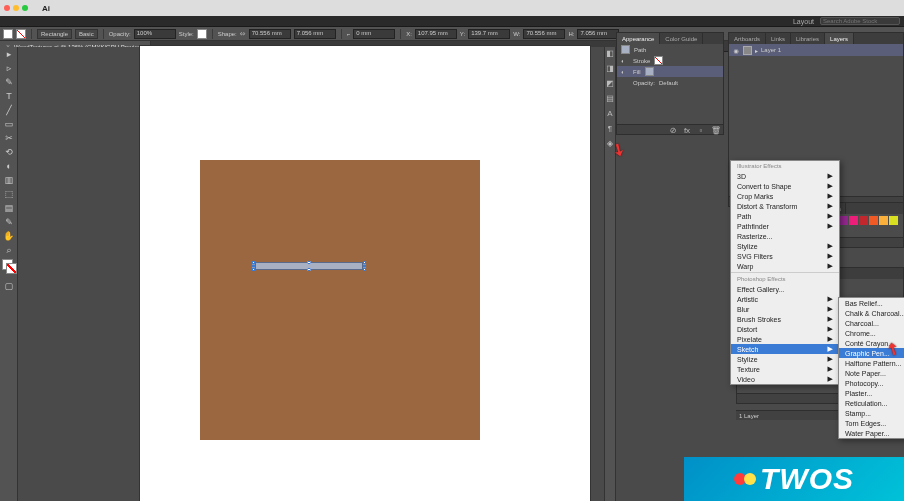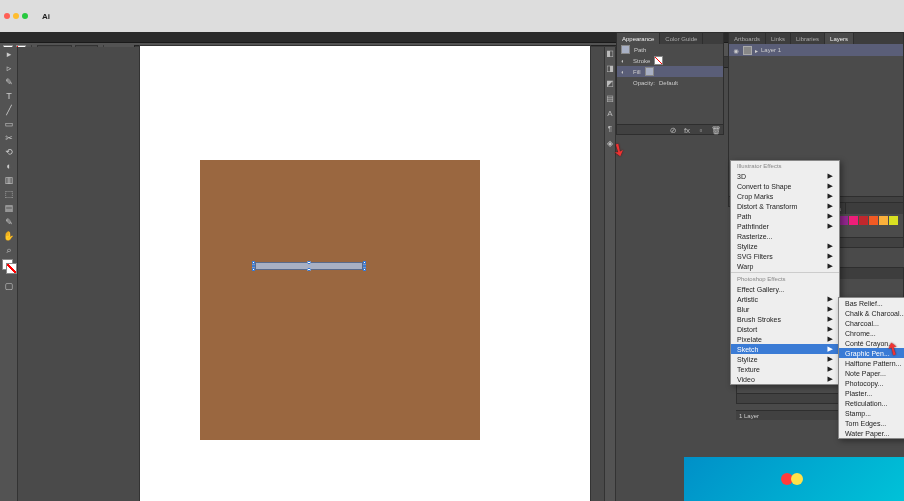--- a/index.html
+++ b/index.html
@@ -1,17 +1,17 @@
 <!DOCTYPE html>
 <html><head>
 <meta charset="utf-8">
 <style>
 * { margin:0; padding:0; box-sizing:border-box; font-family:"Helvetica Neue",Arial,sans-serif; }
 body { background:#4a4a4a; width:904px; height:501px; overflow:hidden; position:relative; font-size:8px; color:#ccc; }
-.menubar { height:11px; background:#ddd; display:flex; align-items:center; padding:16px 4px; gap:3px; }
+.menubar { height:11px; background:#ddd; display:flex; align-items:center; padding:8px 4px; gap:3px; }
 .traffic { display:flex; gap:3px; }
 .traffic span { width:6px; height:6px; border-radius:50%; display:inline-block; }
 .traffic .r{background:#ff5f56}.traffic .y{background:#ffbd2e}.traffic .g{background:#27c93f}
 .menubar .apple { font-size:9px; color:#333; margin:0 4px; }
 .menubar .app { font-weight:bold; color:#222; font-size:8px; }
 .topbar { height:11px; background:#2a2a2a; border-bottom:1px solid #1a1a1a; display:flex; align-items:center; color:#aaa; font-size:7px; justify-content:space-between; padding:0 4px;}
 .topbar .right { display:flex; gap:6px; align-items:center;}
 .search { background:#3a3a3a;border:1px solid #555;border-radius:2px;width:80px;height:8px;font-size:6px;color:#888;padding:0 2px;}
 .optbar { height:14px; background:#535353; border-bottom:1px solid #333; display:flex; align-items:center; font-size:6px; color:#ccc; padding:0 3px; gap:3px;}
 .optbar .sep{width:1px;height:10px;background:#3a3a3a;margin:0 2px;}
@@ -409,13 +409,14 @@
     <div class="mi">Reticulation...</div>
     <div class="mi">Stamp...</div>
     <div class="mi">Torn Edges...</div>
     <div class="mi">Water Paper...</div>
   </div>
 <div class="redarrow" style="left:886px;top:340px;transform:rotate(210deg)">➘</div>
 
 <div class="twos">
   <span class="dot d1"></span>
     <span class="dot d2"></span>
+  <span>TWOS</span>
 </div>
 
 </body></html>

